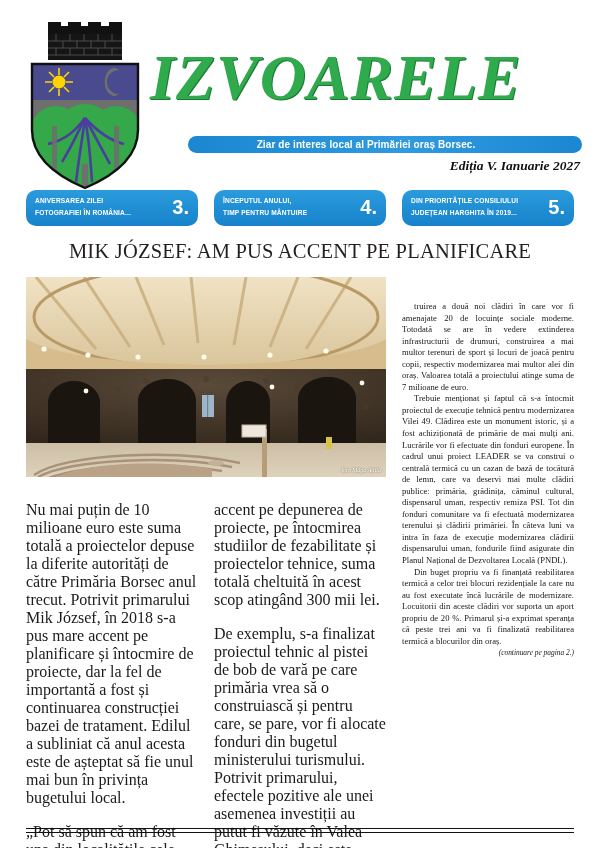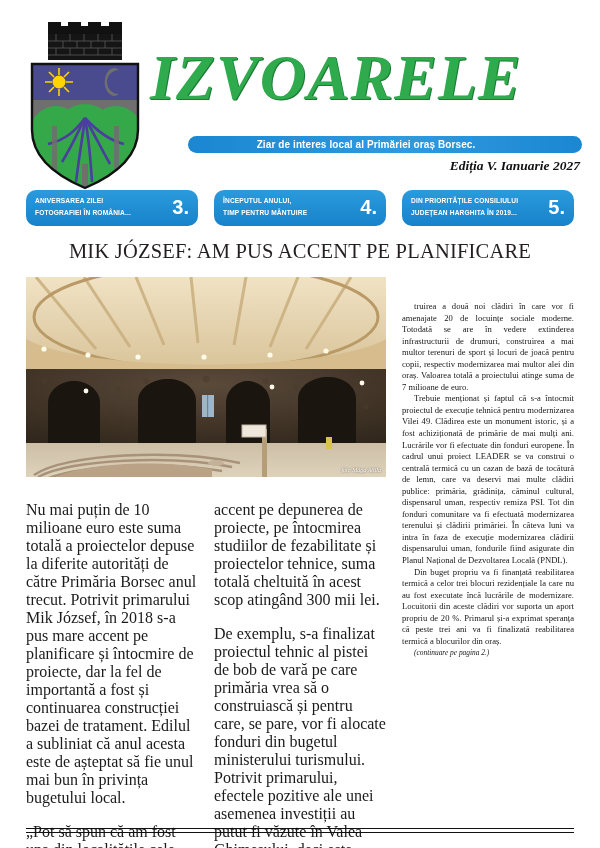--- a/index.html
+++ b/index.html
@@ -202,21 +202,21 @@
   }
   .flow-mid {
     position: absolute;
     left: 188px;
     top: 208px;
     width: 172px;
   }
 
   .continuare {
     margin-top: 9px;
-    text-align: left;
+    text-align: right;
     font-style: italic;
     font-size: 7.4px;
     text-indent: 0;
   }
 
   .bottom-rule {
     position: absolute;
     left: 26px;
     top: 828px;
     width: 548px;

